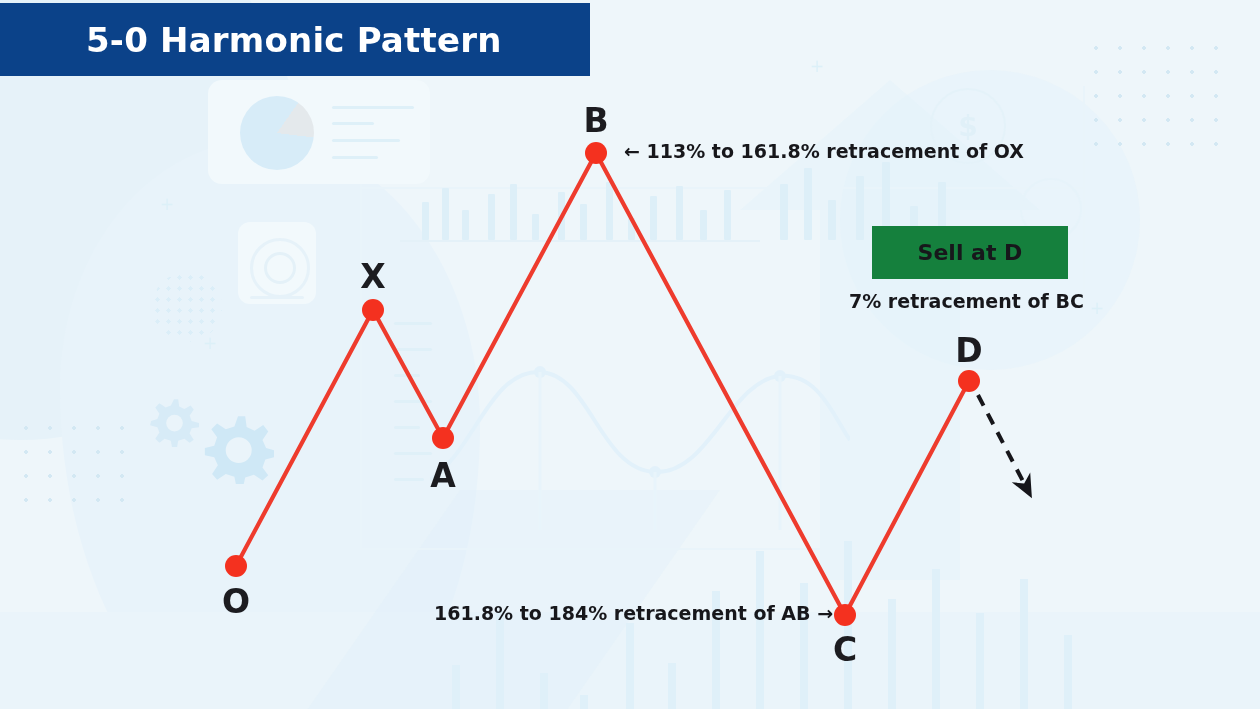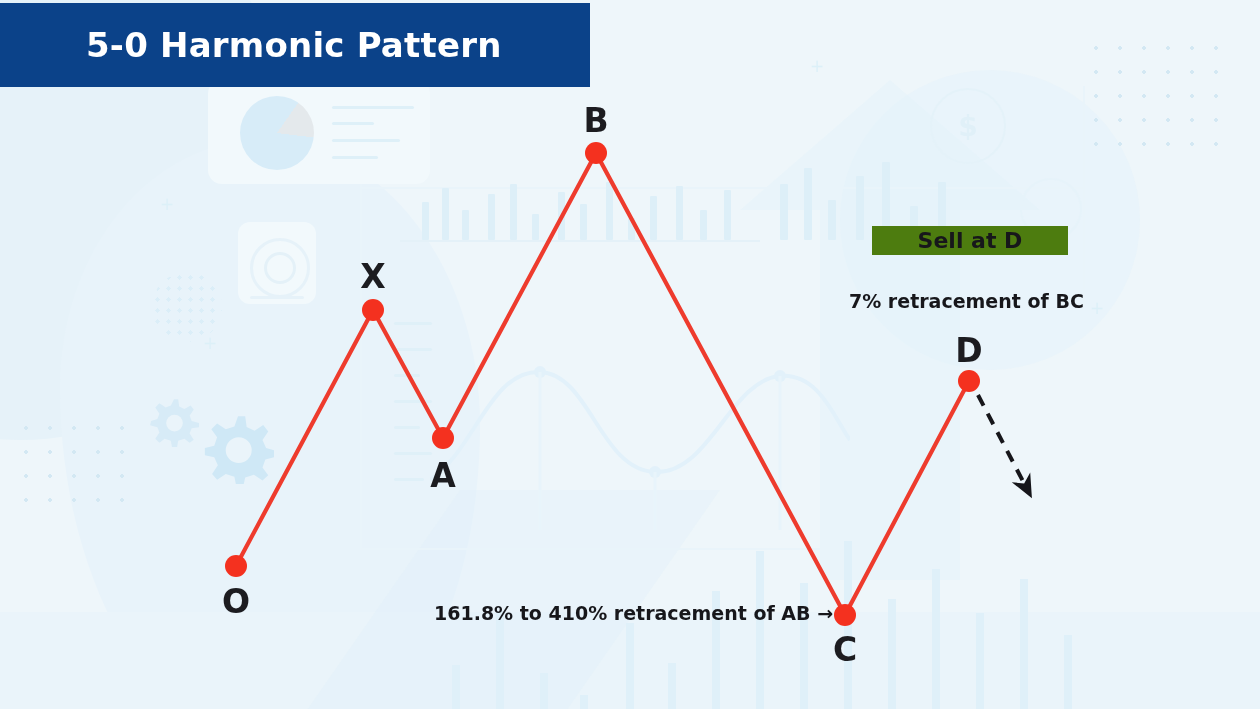--- a/index.html
+++ b/index.html
@@ -227,21 +227,21 @@
     bottom: 0;
     background: #dff0f9;
   }
 
   
   .title-banner {
     position: absolute;
     left: 0;
     top: 3px;
     width: 590px;
-    height: 84px;
+    height: 73px;
     background: #0b4289;
     display: flex;
     align-items: center;
   }
   .title-text {
     color: #ffffff;
     font-size: 34px;
     font-weight: bold;
     letter-spacing: .2px;
     margin-left: 86px;
@@ -273,22 +273,22 @@
   }
   .annot-ox { left: 624px; top: 142px; }
   .annot-ab { left: 434px; top: 604px; }
   .annot-bc { left: 849px; top: 292px; font-size: 19px; }
 
   .sell-box {
     position: absolute;
     left: 872px;
     top: 226px;
     width: 196px;
-    height: 29px;
-    background: #4d7c0f;
+    height: 53px;
+    background: #15803d;
     display: flex;
     align-items: center;
     justify-content: center;
   }
   .sell-text {
     color: #17171b;
     font-size: 22px;
     font-weight: bold;
     line-height: 1;
   }
@@ -436,20 +436,21 @@
 
   <div id="point-labels">
       <div class="pt-label" style="left: 236px; top: 601px; color: rgb(28, 28, 32);">O</div>
       <div class="pt-label" style="left: 373px; top: 276px; color: rgb(28, 28, 32);">X</div>
       <div class="pt-label" style="left: 443px; top: 475px; color: rgb(28, 28, 32);">A</div>
       <div class="pt-label" style="left: 596px; top: 120px; color: rgb(28, 28, 32);">B</div>
       <div class="pt-label" style="left: 845px; top: 649px; color: rgb(28, 28, 32);">C</div>
       <div class="pt-label" style="left: 969px; top: 350px; color: rgb(28, 28, 32);">D</div>
     </div>
 
-  <div class="annot annot-ab">161.8% to 410% retracement of AB →</div>
+  <div class="annot annot-ox">← 113% to 161.8% retracement of OX</div>
+  <div class="annot annot-ab">161.8% to 184% retracement of AB →</div>
   <div class="annot annot-bc">7% retracement of BC</div>
 
   <div class="sell-box">
     <div class="sell-text">Sell at D</div>
   </div>
 
 </div>
 
 </body></html>

